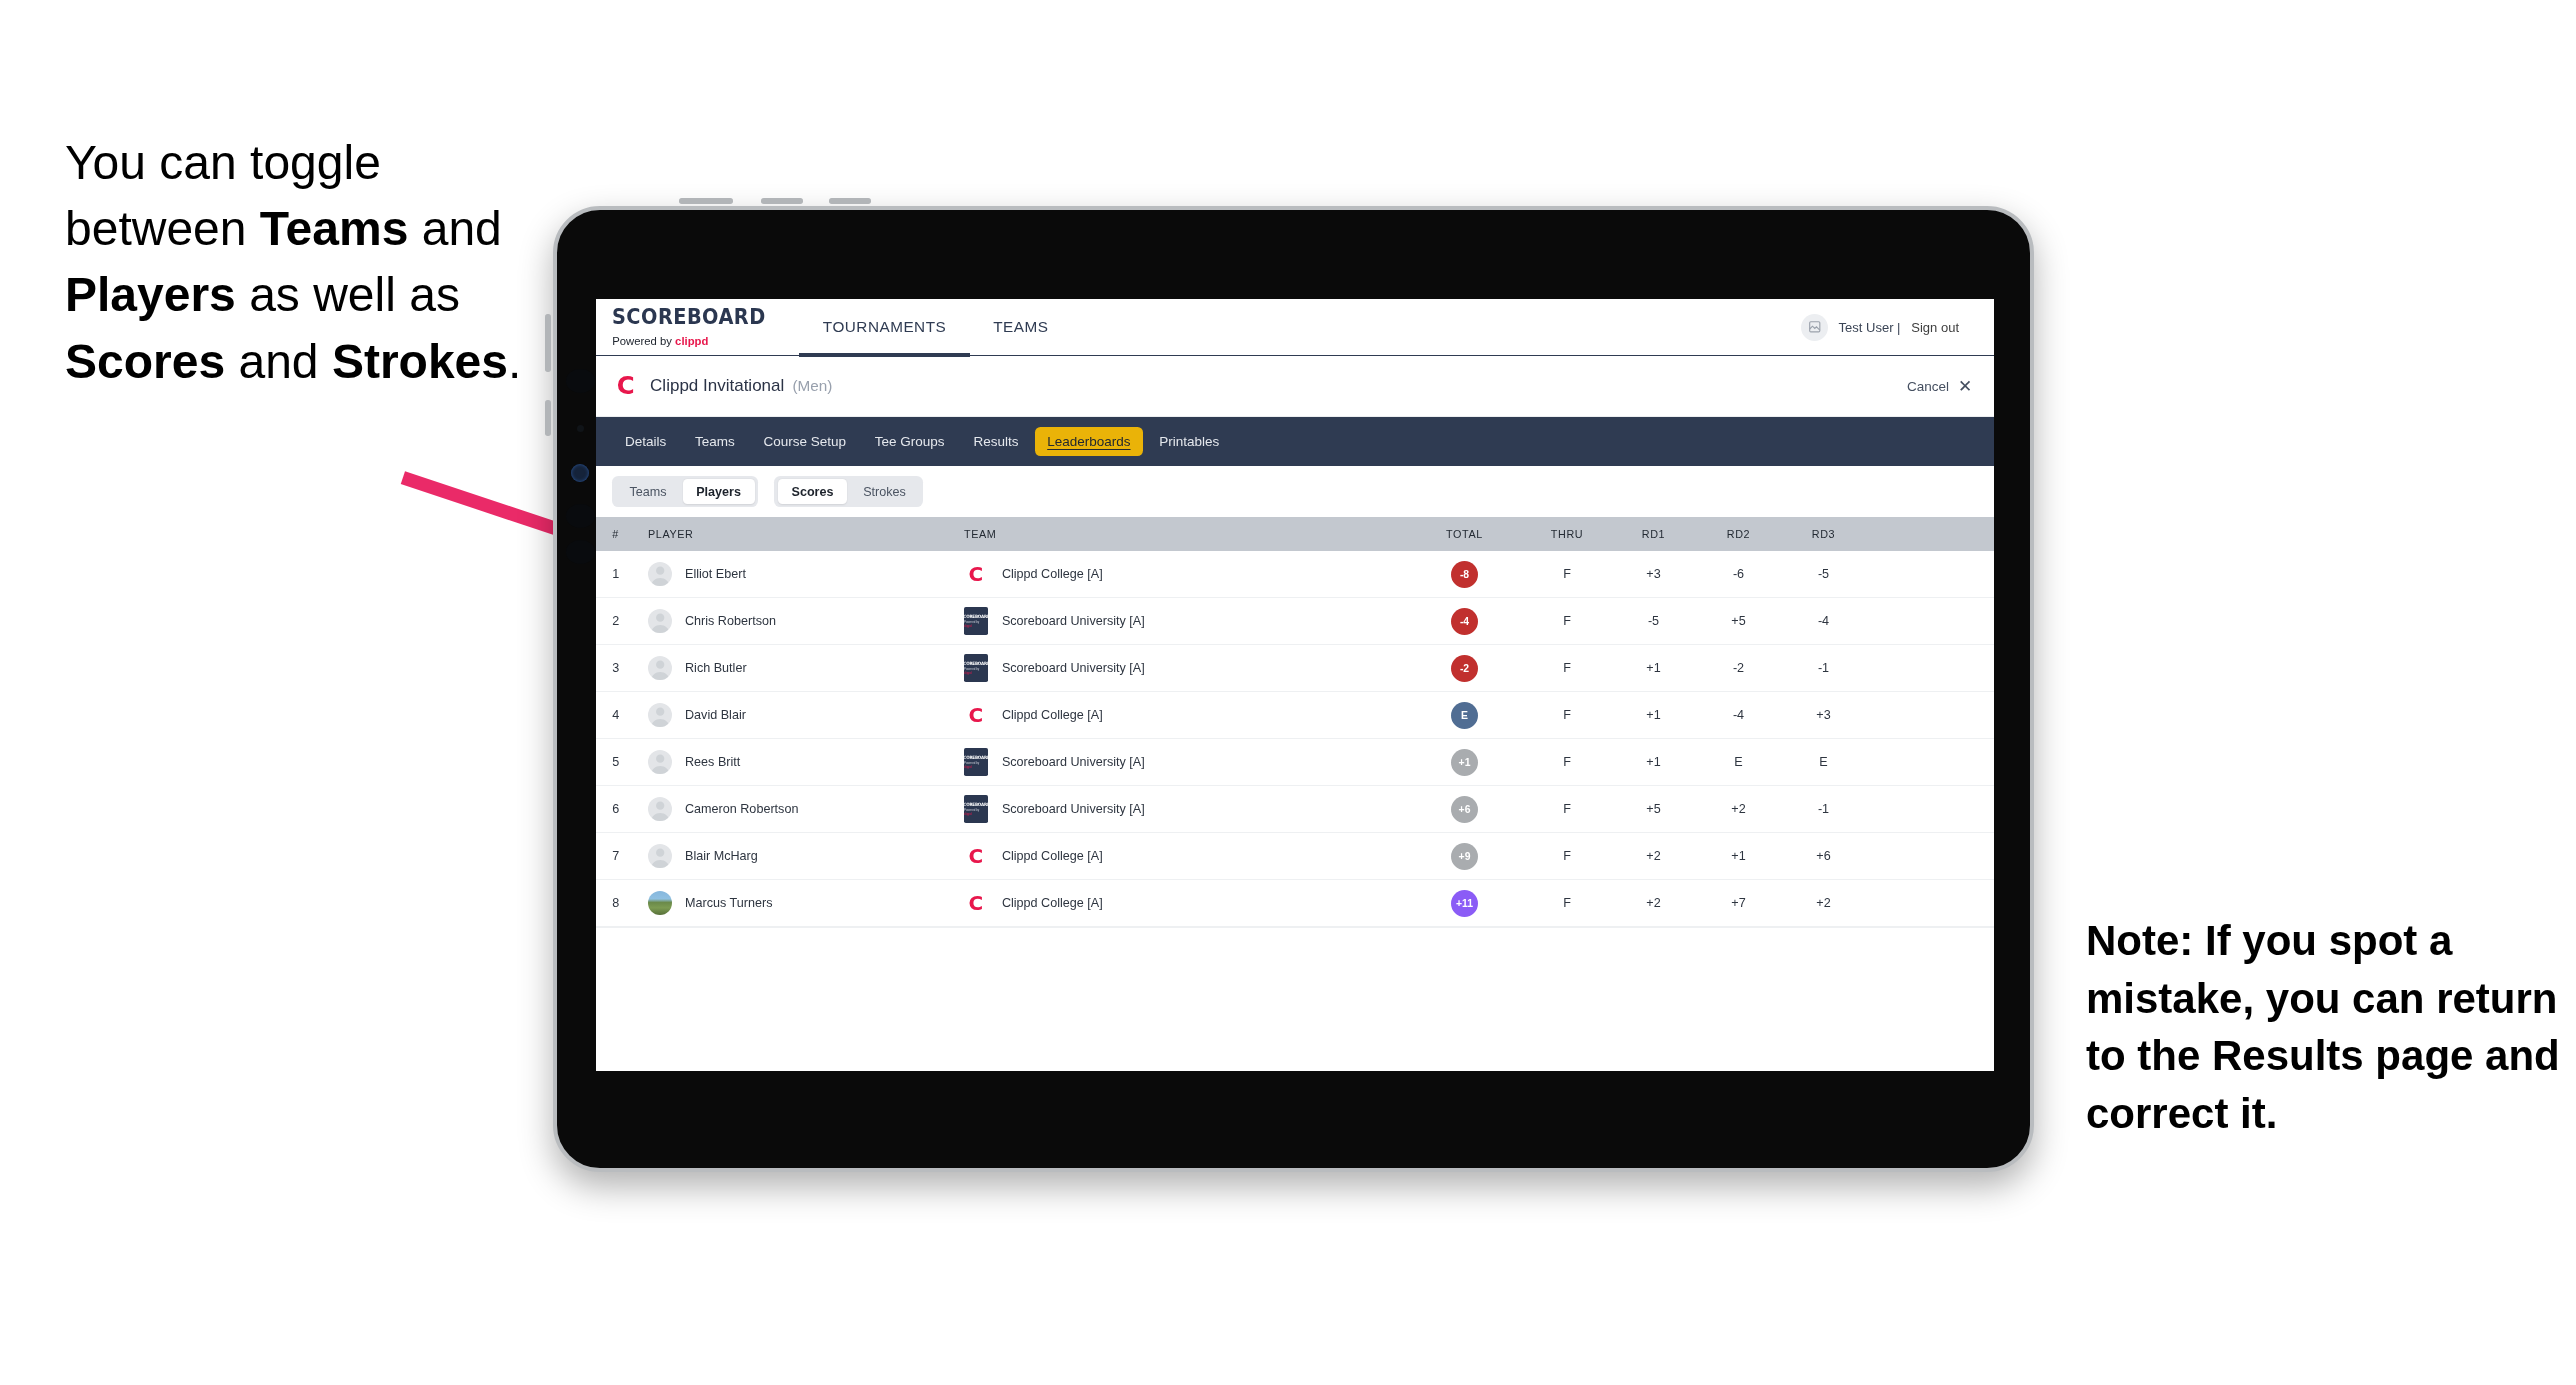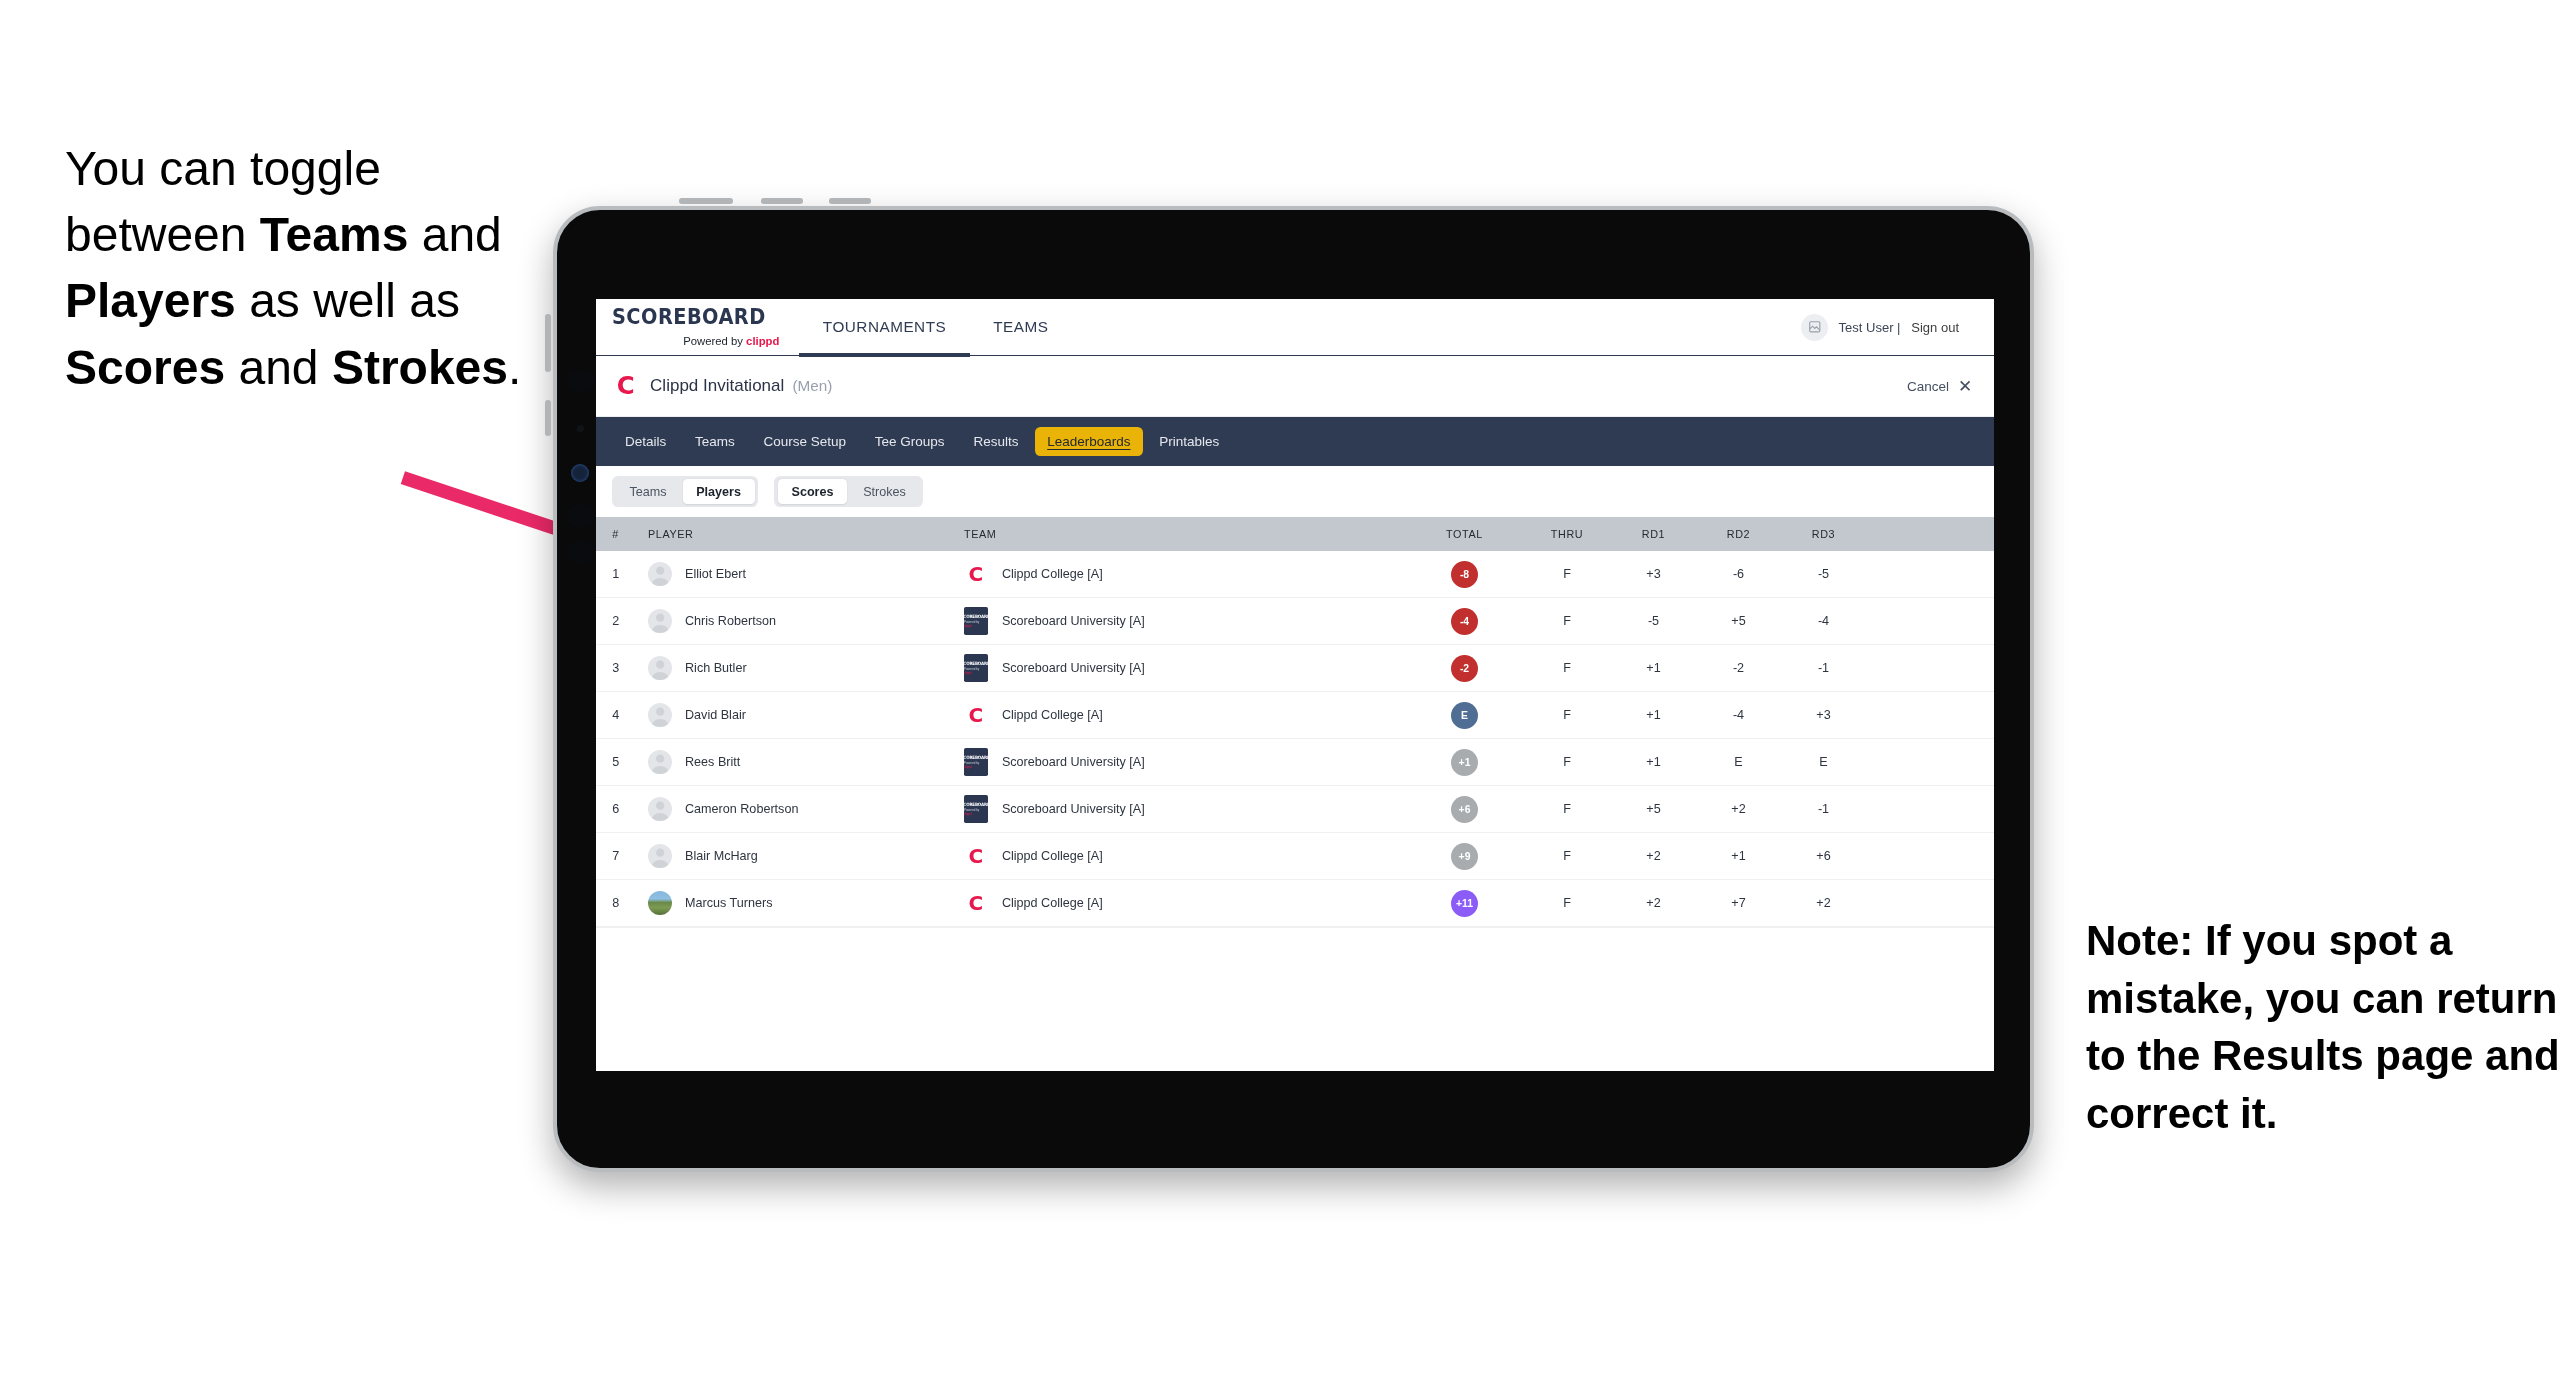--- a/index.html
+++ b/index.html
@@ -17,21 +17,21 @@
   }
 
   
   .annot {
     position: absolute;
     color: #000000;
     font-family: "Liberation Sans", sans-serif;
   }
   #annot-left {
     left: 65px;
-    top: 136px;
+    top: 130px;
     width: 506px;
     font-size: 48px;
     line-height: 1.38;
     font-weight: 400;
   }
   #annot-left b { font-weight: 700; }
   #annot-right {
     left: 2086px;
     top: 912px;
     width: 492px;
@@ -123,21 +123,20 @@
     color: #2b3750;
     line-height: 1;
     transform: scaleX(0.92);
     transform-origin: left center;
   }
   #brand-sub {
     font-size: 11.3px;
     color: #20262f;
     margin-top: 7px;
     white-space: nowrap;
-    text-align: right;
   }
   #brand-sub .clippd-word {
     color: #e8174c;
     font-weight: 700;
   }
   .topnav-tab {
     display: flex;
     align-items: center;
     padding: 0 23.5px;
     font-size: 15.3px;

